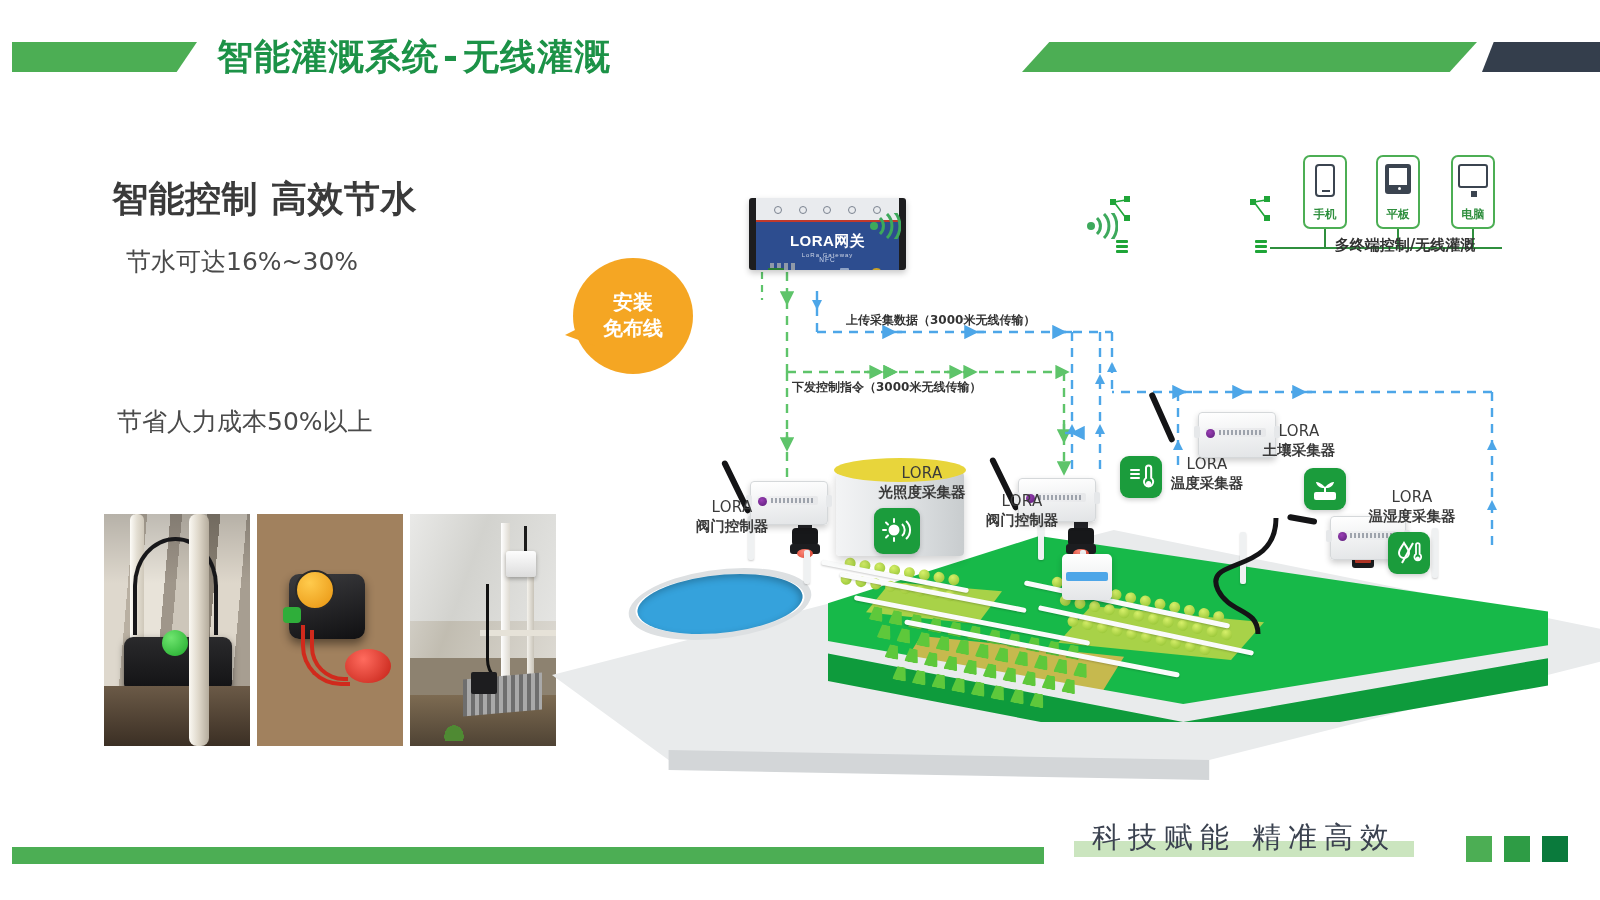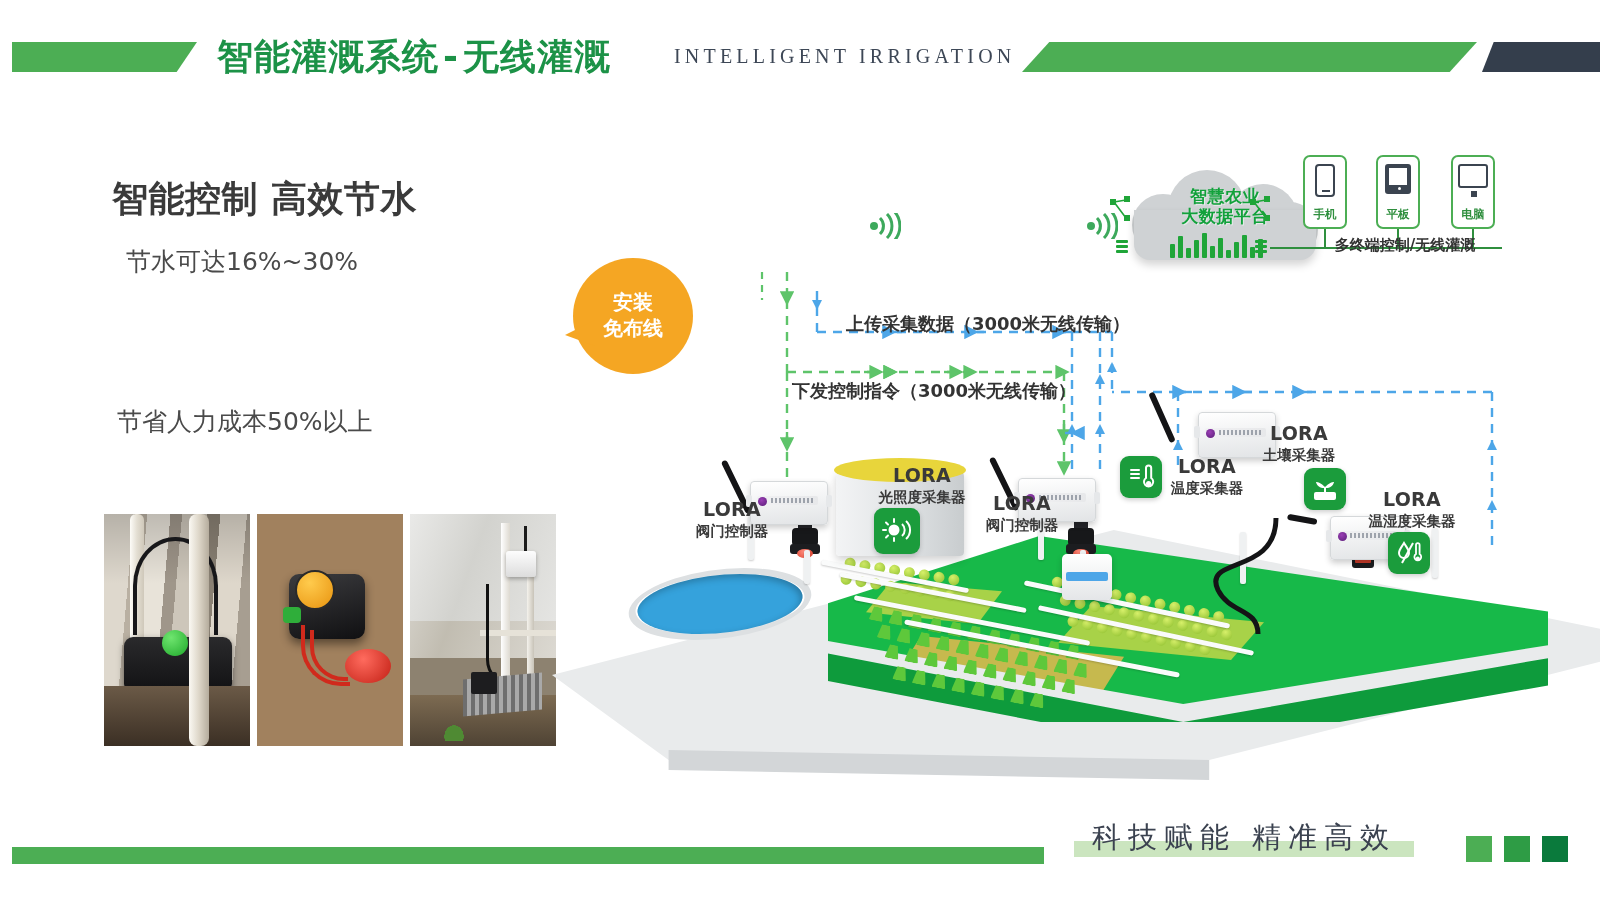--- a/index.html
+++ b/index.html
@@ -202,27 +202,27 @@
   .tablet-g { width:26px; height:30px; border:2px solid #3b4450; border-radius:3px; background:#3b4450; position:relative; }
   .tablet-g::after { content:""; position:absolute; left:2px; top:2px; right:2px; bottom:7px; background:#fff; }
   .tablet-g::before { content:""; position:absolute; left:11px; bottom:2px; width:3px; height:3px; border-radius:50%; background:#fff; }
   .monitor-g { width:30px; height:24px; border:2px solid #3b4450; border-radius:3px; background:#fff; position:relative; }
   .monitor-g::after { content:""; position:absolute; left:11px; top:25px; width:6px; height:6px; background:#3b4450; }
   .term-caption { position:absolute; left:1283px; top:236px; width:220px; text-align:center;
     font-size:15px; font-weight:700; color:#333;
     font-family:"DejaVu Sans","Liberation Sans",sans-serif; white-space:nowrap; }
 
   
-  .flow-lbl { position:absolute; font-size:18px; font-weight:700; color:#333; white-space:nowrap;
+  .flow-lbl { position:absolute; font-size:12px; font-weight:700; color:#333; white-space:nowrap;
     font-family:"DejaVu Sans","Liberation Sans",sans-serif; }
 
   
   .dev-lbl { position:absolute; text-align:center; color:#3A3A3A;
     font-family:"DejaVu Sans","Liberation Sans",sans-serif; line-height:1.25; white-space:nowrap; }
-  .dev-lbl .en { font-size:19px; font-weight:700; letter-spacing:.3px; display:block; }
+  .dev-lbl .en { font-size:15px; font-weight:400; letter-spacing:.3px; display:block; }
   .dev-lbl .cn { font-size:14.5px; font-weight:700; display:block; }
 
   
   .sbox { position:absolute; background: linear-gradient(175deg,#ffffff,#e2e4e6);
     border-radius:4px; box-shadow:0 3px 6px rgba(0,0,0,.2); border:1px solid #d5d8da; }
   .sbox .strip { position:absolute; left:8%; top:34%; width:80%; height:20%;
     background:linear-gradient(90deg,#f2f2f4,#e7e8ea); border-radius:2px; }
   .sbox .logo { position:absolute; left:9%; top:36%; width:9px; height:9px; border-radius:50%;
     background: radial-gradient(circle at 40% 35%, #9b3fb5, #5a1d78); }
   .sbox .txt { position:absolute; left:26%; top:38%; height:5px; width:58%;
@@ -308,21 +308,20 @@
 
 <div id="page">
 
   <div class="hdr-bar-left"></div>
   <div class="hdr-bar-mid"></div>
   <div class="hdr-bar-dark"></div>
 
   <div class="hdr-title">
     <span>智能灌溉系统</span><span class="dash">-</span><span>无线灌溉</span>
   </div>
-  <div class="hdr-sub">INTELLIGENT IRRIGATION</div>
 
   <div class="copy-h1 a">智能控制 高效节水</div>
   <div class="copy-p  a">节水可达16%~30%</div>
   <div class="copy-p  b">节省人力成本50%以上</div>
 
   <div class="photo-strip">
     <div class="photo ph1">
       <div class="wire"></div>
         <div class="valve"></div>
         <div class="knob"></div>
@@ -421,63 +420,61 @@
       <polygon points="1480,440 1475,450 1485,450" fill="#4DA6E8"></polygon>
       <polygon points="1100,362 1095,372 1105,372" fill="#4DA6E8"></polygon>
       <polygon points="805,300 800,310 810,310" fill="#4DA6E8" transform="rotate(180 805 305)"></polygon>
     </g>
 
     <g stroke="#5EC46A" stroke-width="2.2" fill="none" stroke-dasharray="7 6">
       <path d="M750 272 L750 300"></path>
     </g>
   </svg>
 
+  <div class="gw">
+    <div class="topicons">
+      <i></i>
+        <i></i>
+        <i></i>
+        <i></i>
+        <i></i>
+    </div>
+    <div class="brand">
+      <span>LORA网关</span>
+      <small>LoRa Gateway</small>
+    </div>
+    <div class="nfc">NFC</div>
+    <div class="ports">
+        <b></b>
+        <b></b>
+        <b></b>
+        <b></b>
+      </div>
+    <div class="conn c1"></div>
+    <div class="conn c2"></div>
+    <div class="conn c3"></div>
+  </div>
 
   <div class="wave" style="left:857px; top:213px;">
     <svg width="32" height="26" viewBox="0 0 32 26">
       <circle cx="5" cy="13" r="4" fill="#3DA95C"></circle>
       <path d="M11 5 A11 11 0 0 1 11 21" stroke="#3DA95C" stroke-width="3" fill="none"></path>
       <path d="M18 1 A17 17 0 0 1 18 25" stroke="#3DA95C" stroke-width="3" fill="none"></path>
       <path d="M25 -2 A22 22 0 0 1 25 28" stroke="#3DA95C" stroke-width="3" fill="none"></path>
     </svg>
   </div>
   <div class="wave" style="left:1074px; top:213px;">
     <svg width="32" height="26" viewBox="0 0 32 26">
       <circle cx="5" cy="13" r="4" fill="#3DA95C"></circle>
       <path d="M11 5 A11 11 0 0 1 11 21" stroke="#3DA95C" stroke-width="3" fill="none"></path>
       <path d="M18 1 A17 17 0 0 1 18 25" stroke="#3DA95C" stroke-width="3" fill="none"></path>
       <path d="M25 -2 A22 22 0 0 1 25 28" stroke="#3DA95C" stroke-width="3" fill="none"></path>
     </svg>
   </div>
 
-  <div class="cloud">
-    <div class="lobe l1"></div>
-    <div class="lobe l2"></div>
-    <div class="lobe l3"></div>
-    <div class="lobe l4"></div>
-    <div class="body" style="top:42px; left:4px; width:182px; height:50px; border-radius:0 0 16px 16px;"></div>
-    <div class="txt">
-      <div>智慧农业</div>
-      <div>大数据平台</div>
-    </div>
-    <div class="bars">
-      <b style="height:14px"></b>
-        <b style="height:22px"></b>
-        <b style="height:10px"></b>
-      <b style="height:18px"></b>
-        <b style="height:25px"></b>
-        <b style="height:12px"></b>
-      <b style="height:20px"></b>
-        <b style="height:8px"></b>
-        <b style="height:16px"></b>
-      <b style="height:23px"></b>
-        <b style="height:11px"></b>
-        <b style="height:19px"></b>
-    </div>
-  </div>
 
   <div class="netdot" style="left:1098px; top:196px;">
     <svg width="22" height="28" viewBox="0 0 22 28">
       <path d="M4 6 L16 4 M4 6 L16 22" stroke="#1FA538" stroke-width="1.6"></path>
       <rect x="0" y="3" width="6" height="6" fill="#1FA538"></rect>
       <rect x="14" y="0" width="6" height="6" fill="#1FA538"></rect>
       <rect x="14" y="19" width="6" height="6" fill="#1FA538"></rect>
     </svg>
   </div>
   <div class="netdot" style="left:1238px; top:196px;">

